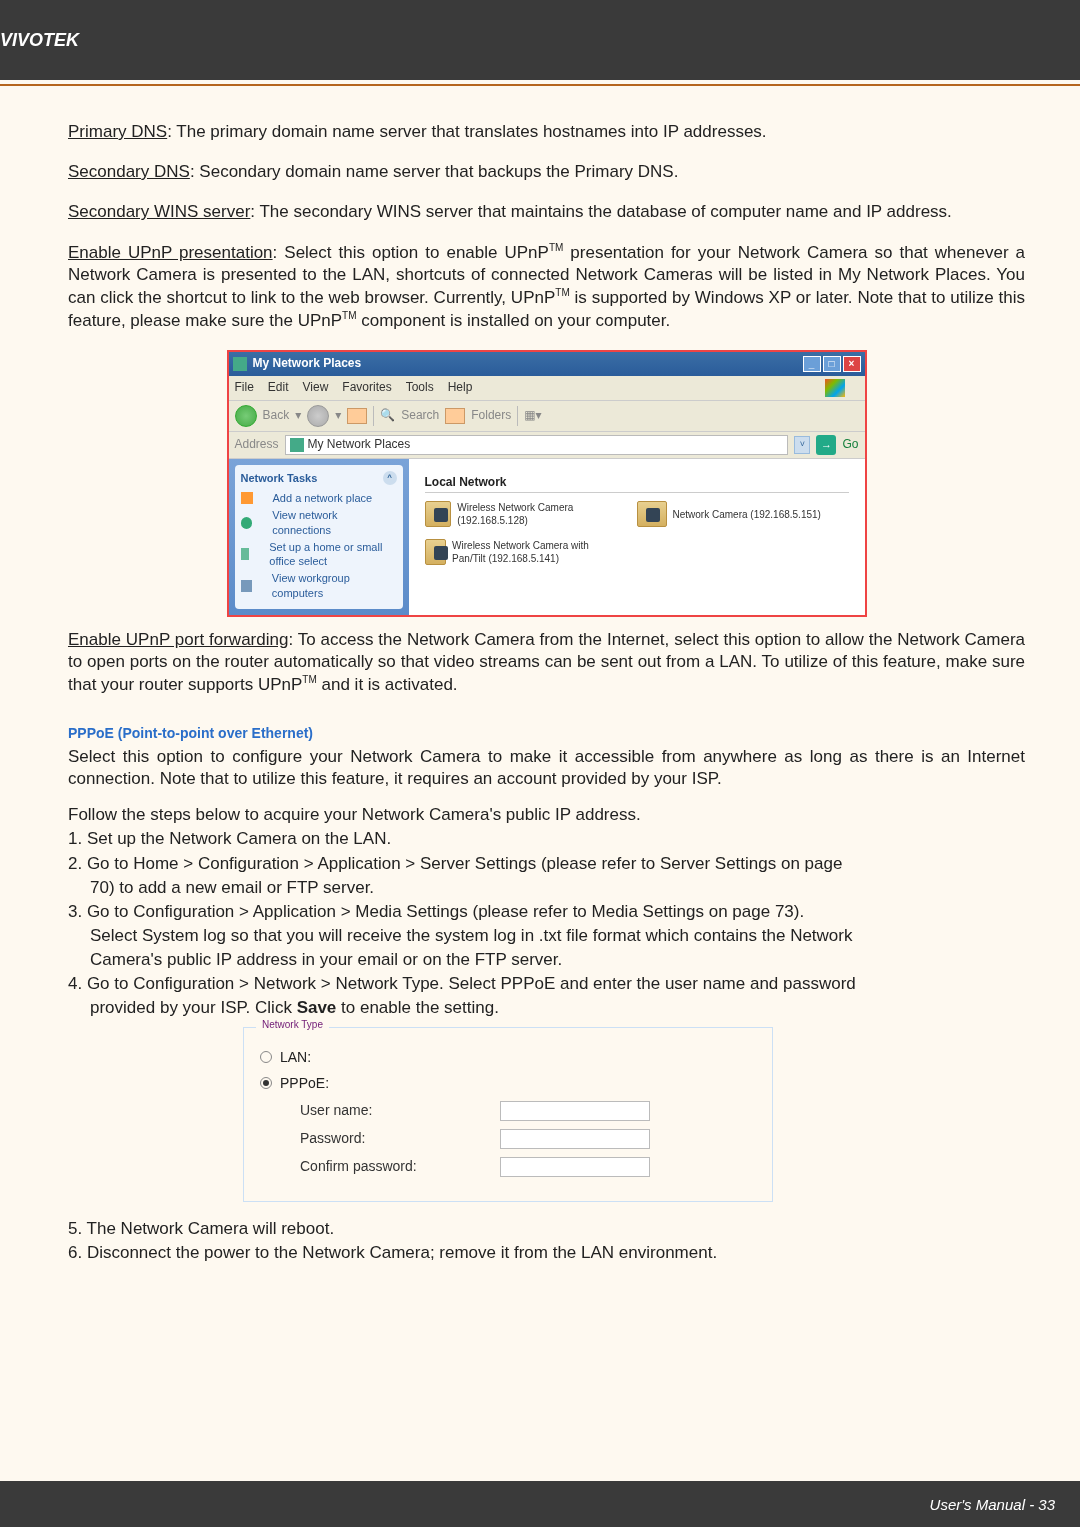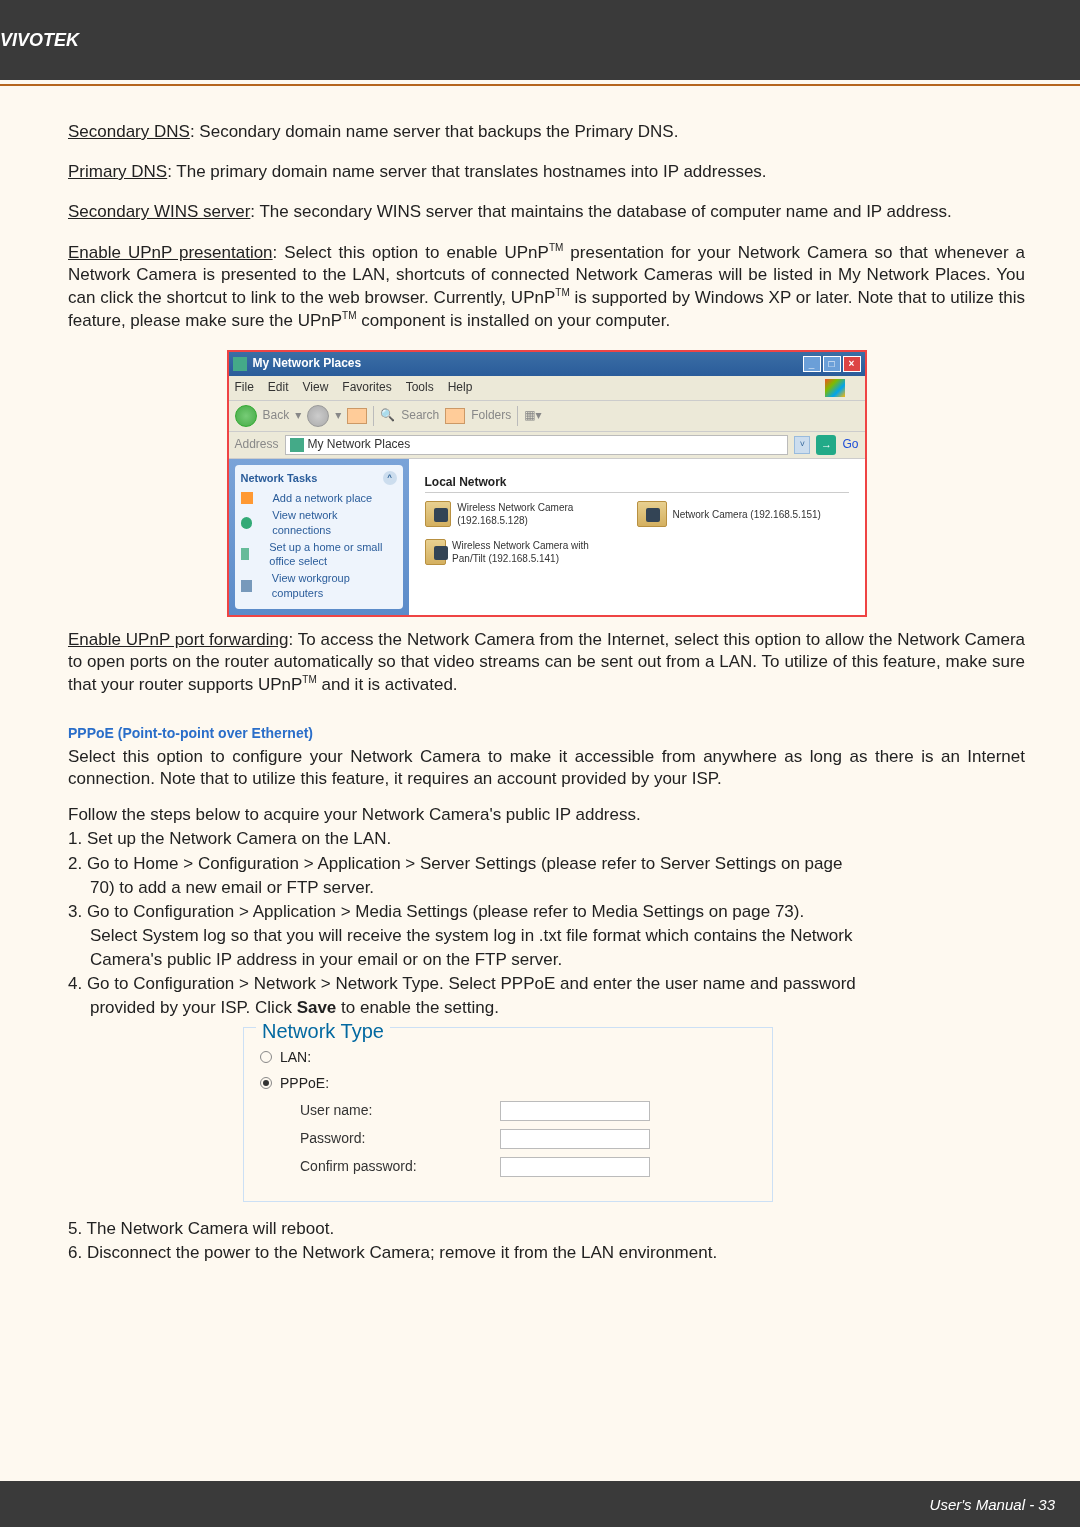--- a/index.html
+++ b/index.html
@@ -104,21 +104,21 @@
     padding: 3px 6px;
     display: flex;
     align-items: center;
     gap: 6px;
     border-bottom: 1px solid #ccc;
     color: #888;
   }
   .addr-field { flex: 1; background: #fff; border: 1px solid #bbb; height: 20px; padding: 0 4px; display: flex; align-items: center; color: #333; }
   .addr-drop { width: 16px; height: 18px; background: #cde; border: 1px solid #9bd; display: flex; align-items: center; justify-content: center; color: #369; font-size: 9px; }
   .go-btn { width: 20px; height: 20px; background: #2a8; border-radius: 3px; display: flex; align-items: center; justify-content: center; color: #fff; font-size: 11px; }
-  .go-text { color: #1d4ed8; }
+  .go-text { color: #15803d; }
   .win-body { display: flex; min-height: 100px; }
   .win-side {
     width: 180px;
     background: linear-gradient(#7aa3d8, #5b8bc9);
     padding: 6px;
   }
   .side-panel {
     background: #eef4fc;
     border-radius: 4px;
     padding: 6px;
@@ -147,22 +147,22 @@
     padding: 12px 16px 16px 16px;
     position: relative;
     font-size: 14px;
   }
   .nt-legend {
     position: absolute;
     top: -10px;
     left: 12px;
     background: #fef9f0;
     padding: 0 6px;
-    color: #0369a1;
-    font-size: 20px;
+    color: #701a75;
+    font-size: 10px;
   }
   .nt-row { display: flex; align-items: center; margin: 8px 0; }
   .radio { width: 12px; height: 12px; border: 1px solid #888; border-radius: 50%; margin-right: 8px; display: inline-flex; align-items: center; justify-content: center; }
   .radio-dot { width: 6px; height: 6px; background: #333; border-radius: 50%; }
   .nt-field-row { display: flex; align-items: center; margin: 8px 0 8px 40px; }
   .nt-label { width: 200px; color: #333; }
   .nt-input { width: 150px; height: 20px; border: 1px solid #bbb; background: #fff; }
 
   .footer {
     position: absolute;
@@ -185,25 +185,25 @@
 
 <div class="page">
   <div class="header-bar">
     <span class="brand">VIVOTEK</span>
   </div>
   <div class="sep"></div>
 
   <div class="content">
 
     <p class="para">
+      <span class="u">Primary DNS</span><span>: The primary domain name server that translates hostnames into IP addresses.</span>
+    </p>
+
+    <p class="para">
       <span class="u">Secondary DNS</span><span>: Secondary domain name server that backups the Primary DNS.</span>
-    </p>
-
-    <p class="para">
-      <span class="u">Primary DNS</span><span>: The primary domain name server that translates hostnames into IP addresses.</span>
     </p>
 
 
     <p class="para">
       <span class="u">Secondary WINS server</span><span>: The secondary WINS server that maintains the database of computer name and IP address.</span>
     </p>
 
     <p class="para">
       <span class="u">Enable UPnP presentation</span><span>: Select this option to enable UPnP</span><span class="tm">TM</span><span> presentation for your Network Camera so that whenever a Network Camera is presented to the LAN, shortcuts of connected Network Cameras will be listed in My Network Places. You can click the shortcut to link to the web browser. Currently, UPnP</span><span class="tm">TM</span><span> is supported by Windows XP or later. Note that to utilize this feature, please make sure the UPnP</span><span class="tm">TM</span><span> component is installed on your computer.</span>
     </p>

